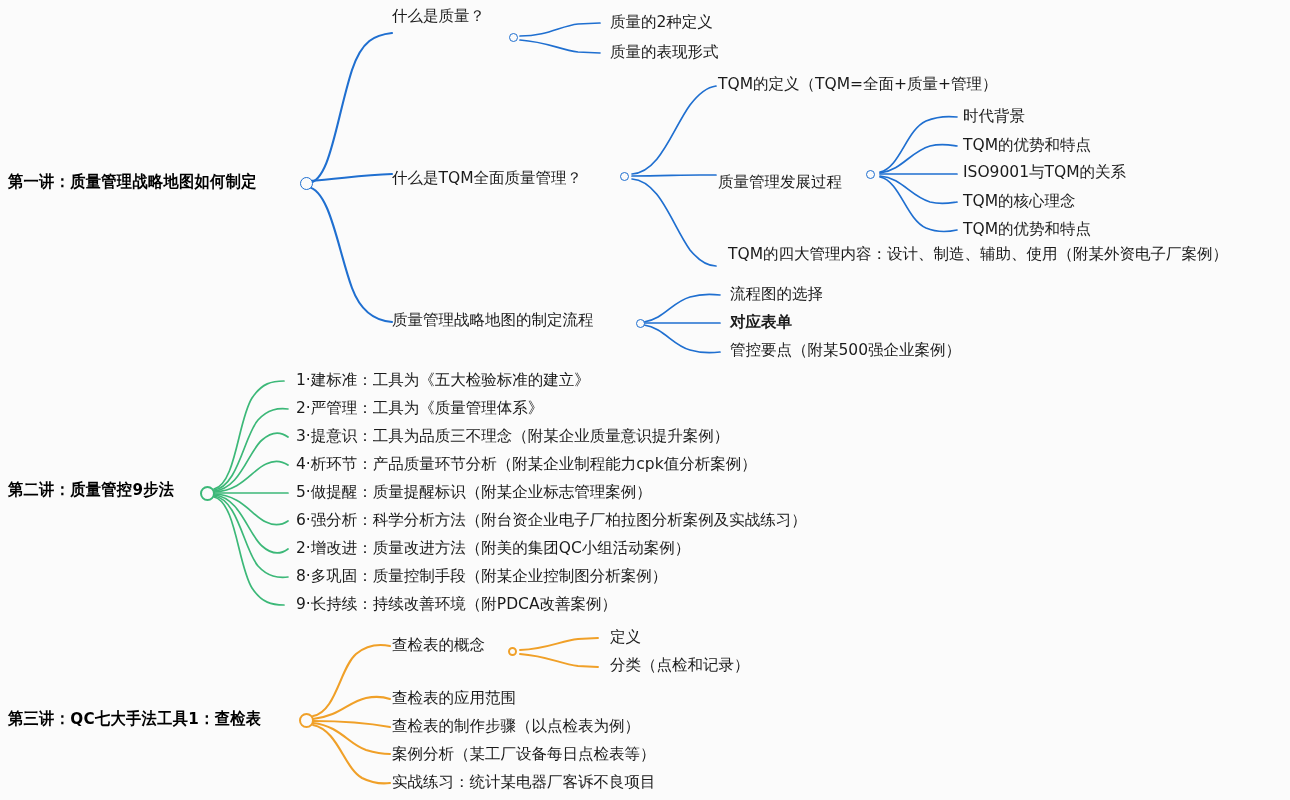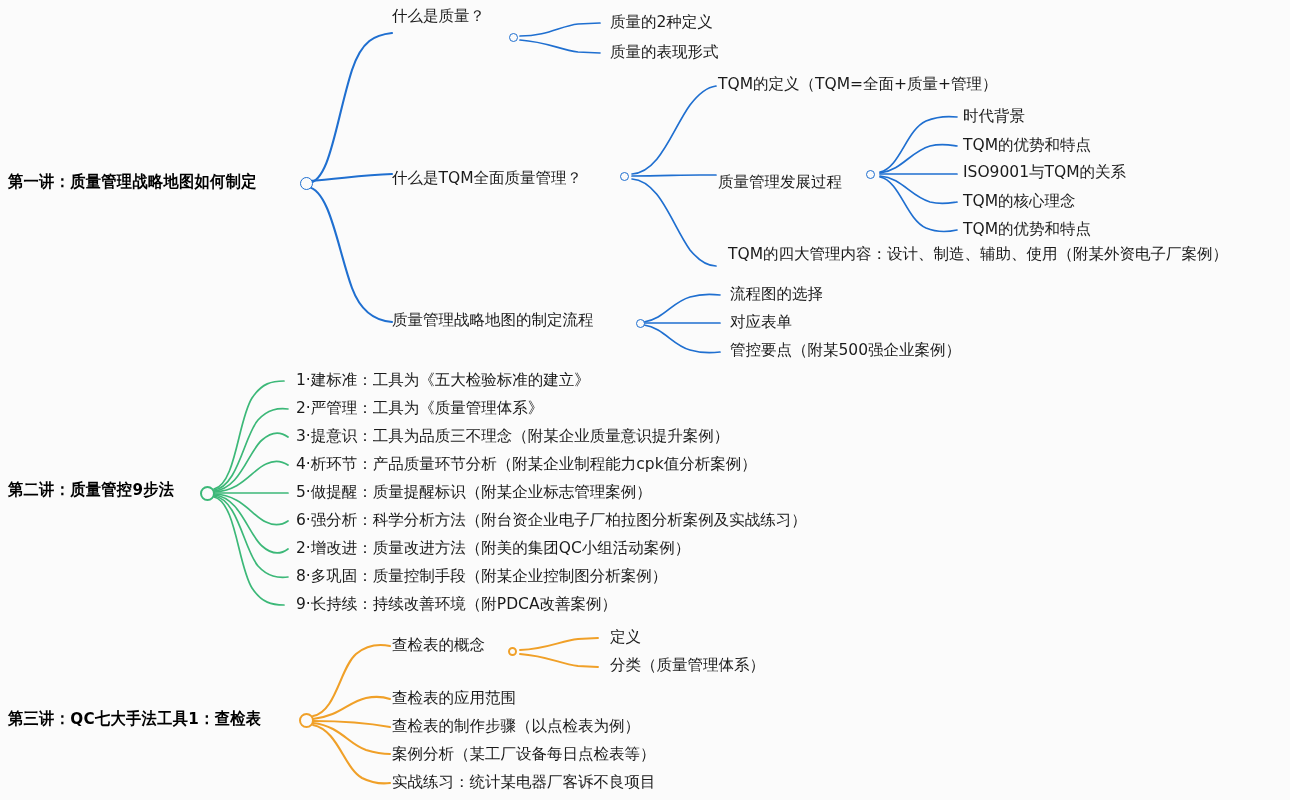--- a/index.html
+++ b/index.html
@@ -144,21 +144,21 @@
   <div class="node topic" style="left:963px; top:165px;">ISO9001与TQM的关系</div>
   <div class="node topic" style="left:963px; top:194px;text-align:right;">TQM的核心理念</div>
   <div class="node topic" style="left:963px; top:222px;">TQM的优势和特点</div>
 
   <div class="node topic" style="left:718px; top:247px;margin-left:10px;">TQM的四大管理内容：设计、制造、辅助、使用（附某外资电子厂案例）</div>
 
   <div class="node topic" style="left:392px; top:313px;">质量管理战略地图的制定流程</div>
   <div class="marker blue small" style="left:636px; top:319px;"></div>
 
   <div class="node topic" style="left:730px; top:287px;">流程图的选择</div>
-  <div class="node topic" style="left:730px; top:315px;">对应表单</div>
+  <div class="node topic" style="left:730px; top:315px;font-weight:bold;">对应表单</div>
   <div class="node topic" style="left:730px; top:343px;">管控要点（附某500强企业案例）</div>
 
   <div class="node root-label" style="left:8px; top:482px;">第二讲：质量管控9步法</div>
   <div class="marker green mid" style="left:200px; top:486px;"></div>
 
   <div class="node topic" style="left:296px; top:373px;">1·建标准：工具为《五大检验标准的建立》</div>
   <div class="node topic" style="left:296px; top:401px;">2·严管理：工具为《质量管理体系》</div>
   <div class="node topic" style="left:296px; top:429px;">3·提意识：工具为品质三不理念（附某企业质量意识提升案例）</div>
   <div class="node topic" style="left:296px; top:457px;">4·析环节：产品质量环节分析（附某企业制程能力cpk值分析案例）</div>
   <div class="node topic" style="left:296px; top:485px;">5·做提醒：质量提醒标识（附某企业标志管理案例）</div>
@@ -167,20 +167,20 @@
   <div class="node topic" style="left:296px; top:569px;">8·多巩固：质量控制手段（附某企业控制图分析案例）</div>
   <div class="node topic" style="left:296px; top:597px;">9·长持续：持续改善环境（附PDCA改善案例）</div>
 
   <div class="node root-label" style="left:8px; top:711px;">第三讲：QC七大手法工具1：查检表</div>
   <div class="marker orange mid" style="left:299px; top:713px;"></div>
 
   <div class="node topic" style="left:392px; top:638px;">查检表的概念</div>
   <div class="marker orange small" style="left:508px; top:647px;"></div>
 
   <div class="node topic" style="left:610px; top:630px;">定义</div>
-  <div class="node topic" style="left:610px; top:658px;">分类（质量管理体系）</div>
+  <div class="node topic" style="left:610px; top:658px;">分类（点检和记录）</div>
 
   <div class="node topic" style="left:392px; top:691px;">查检表的应用范围</div>
   <div class="node topic" style="left:392px; top:719px;">查检表的制作步骤（以点检表为例）</div>
   <div class="node topic" style="left:392px; top:747px;">案例分析（某工厂设备每日点检表等）</div>
   <div class="node topic" style="left:392px; top:775px;">实战练习：统计某电器厂客诉不良项目</div>
 
 </div>
 
 </body></html>

